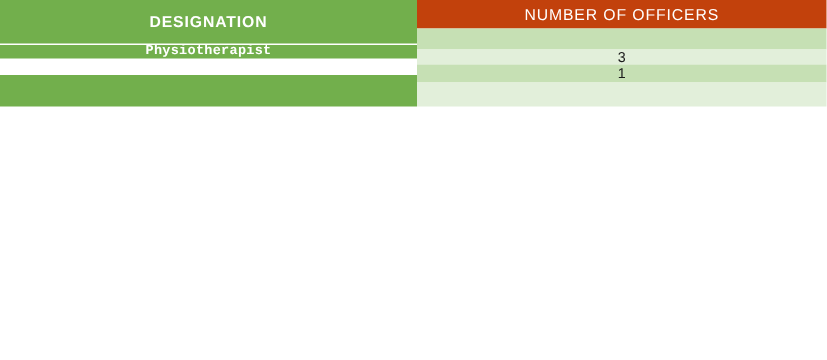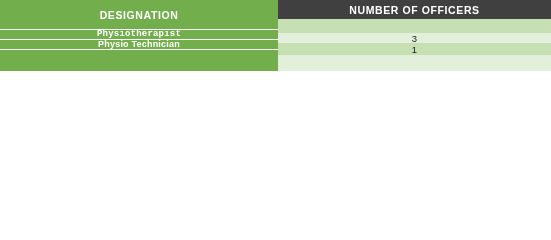--- a/index.html
+++ b/index.html
@@ -80,23 +80,23 @@
     width: 273px;
     display: flex;
     align-items: center;
     justify-content: center;
     overflow: hidden;
     white-space: nowrap;
   }
   .right-header {
     top: 0;
     height: 19px;
-    background: #404040;
+    background: #c2410c;
     color: #ffffff;
-    font-weight: bold;
+    font-weight: normal;
     font-size: 10.5px;
     letter-spacing: 0.6px;
   }
   .right-band-blank-top {
     top: 19px;
     height: 14px;
     background: #c6e0b4;
   }
   .right-row-1 {
     top: 33px;
@@ -119,21 +119,20 @@
   }
 </style>
 </head>
 <body>
 
 <div class="table-wrap">
 
   <div class="col-left">
     <div class="left-cell left-header">DESIGNATION</div>
     <div class="left-cell left-row-1">Physiotherapist</div>
-    <div class="left-cell left-row-2">Physio Technician</div>
     <div class="left-cell left-row-blank"></div>
   </div>
 
   <div class="col-right">
     <div class="right-cell right-header">NUMBER OF OFFICERS</div>
     <div class="right-cell right-band-blank-top"></div>
     <div class="right-cell right-row-1">3</div>
     <div class="right-cell right-row-2">1</div>
     <div class="right-cell right-band-blank-bottom"></div>
   </div>

